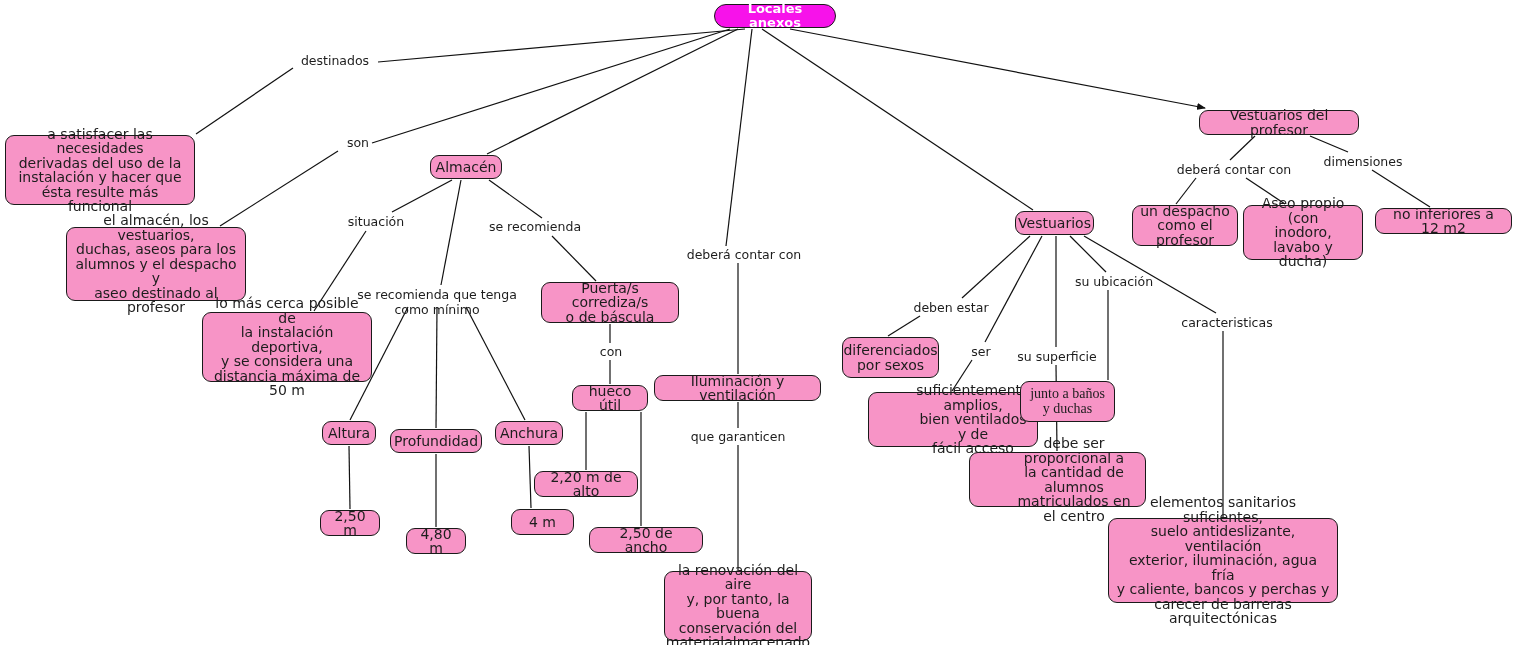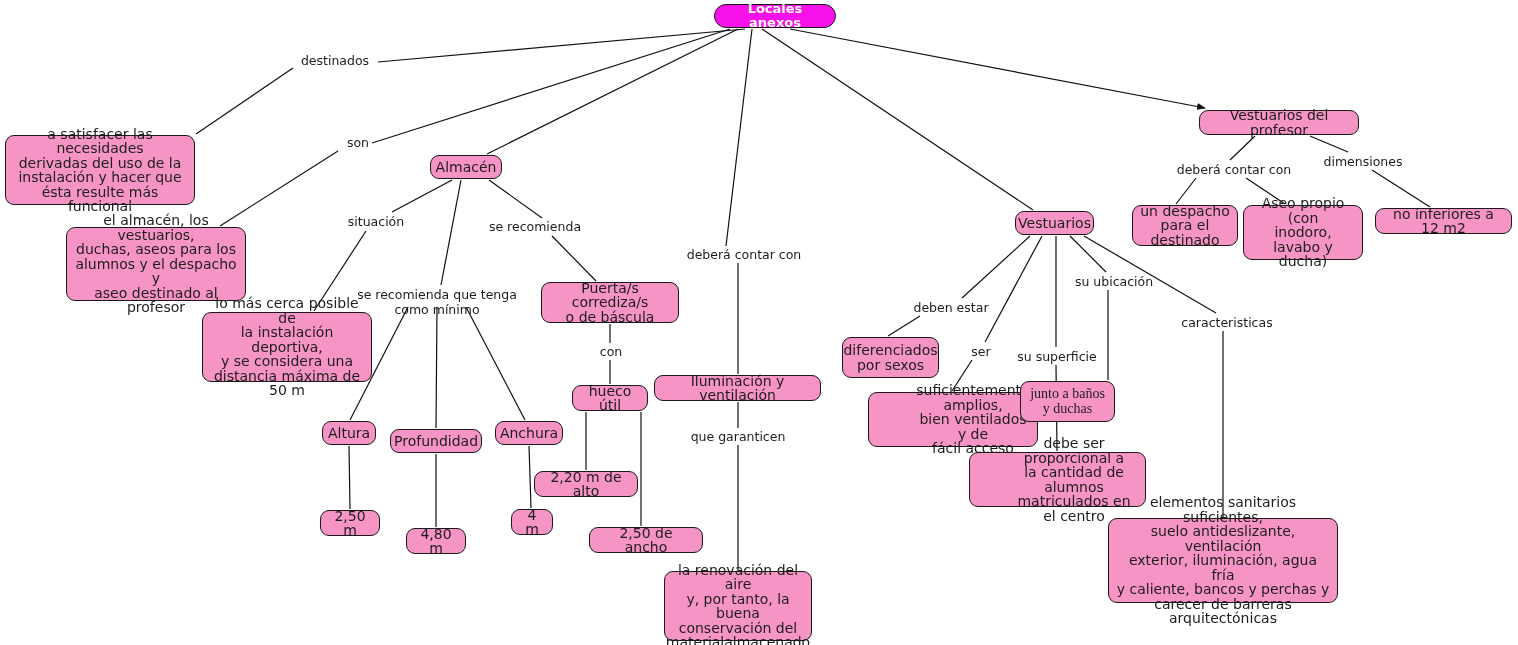--- a/index.html
+++ b/index.html
@@ -126,21 +126,21 @@
       <div class="node" style="left: 430px; top: 155px; width: 72px; height: 24px;">Almacén</div>
       <div class="node" style="left: 202px; top: 312px; width: 170px; height: 70px;">lo más cerca posible de
 la instalación deportiva,
 y se considera una
 distancia máxima de 50 m</div>
       <div class="node" style="left: 322px; top: 421px; width: 54px; height: 24px;">Altura</div>
       <div class="node" style="left: 320px; top: 510px; width: 60px; height: 26px;">2,50 m</div>
       <div class="node" style="left: 390px; top: 429px; width: 92px; height: 24px;">Profundidad</div>
       <div class="node" style="left: 406px; top: 528px; width: 60px; height: 26px;">4,80 m</div>
       <div class="node" style="left: 495px; top: 421px; width: 68px; height: 24px;">Anchura</div>
-      <div class="node" style="left: 511px; top: 509px; width: 42px; height: 26px;">4 m</div>
+      <div class="node" style="left: 511px; top: 509px; width: 63px; height: 26px;">4 m</div>
       <div class="node" style="left: 541px; top: 282px; width: 138px; height: 41px;">Puerta/s corrediza/s
 o de báscula</div>
       <div class="node" style="left: 572px; top: 385px; width: 76px; height: 26px;">hueco útil</div>
       <div class="node" style="left: 534px; top: 471px; width: 104px; height: 26px;">2,20 m de alto</div>
       <div class="node" style="left: 589px; top: 527px; width: 114px; height: 26px;">2,50 de ancho</div>
       <div class="node" style="left: 654px; top: 375px; width: 167px; height: 26px;">Iluminación y ventilación</div>
       <div class="node" style="left: 664px; top: 571px; width: 148px; height: 70px;">la renovación del aire
 y, por tanto, la buena
 conservación del
 materialalmacenado</div>
@@ -155,21 +155,21 @@
 matriculados en el centro</div>
       <div class="node" style="left: 1020px; top: 381px; width: 95px; height: 41px; font-family: Liberation Serif, serif;">junto a baños
 y duchas</div>
       <div class="node" style="left: 1108px; top: 518px; width: 230px; height: 85px;">elementos sanitarios suficientes,
 suelo antideslizante, ventilación
 exterior, iluminación, agua fría
 y caliente, bancos y perchas y
 carecer de barreras arquitectónicas</div>
       <div class="node" style="left: 1199px; top: 110px; width: 160px; height: 25px;">Vestuarios del profesor</div>
       <div class="node" style="left: 1132px; top: 205px; width: 106px; height: 41px;">un despacho
-para el destinado</div>
+como el profesor</div>
       <div class="node" style="left: 1243px; top: 205px; width: 120px; height: 55px;">Aseo propio (con
 inodoro, lavabo y
 ducha)</div>
       <div class="node" style="left: 1375px; top: 208px; width: 137px; height: 26px;">no inferiores a 12 m2</div>
     </div>
   <div id="labels-group">
       <div class="link-label" style="left: 295px; top: 54px; width: 80px;">destinados</div>
       <div class="link-label" style="left: 340px; top: 136px; width: 36px;">son</div>
       <div class="link-label" style="left: 341px; top: 215px; width: 70px;">situación</div>
       <div class="link-label" style="left: 485px; top: 220px; width: 100px;">se recomienda</div>

